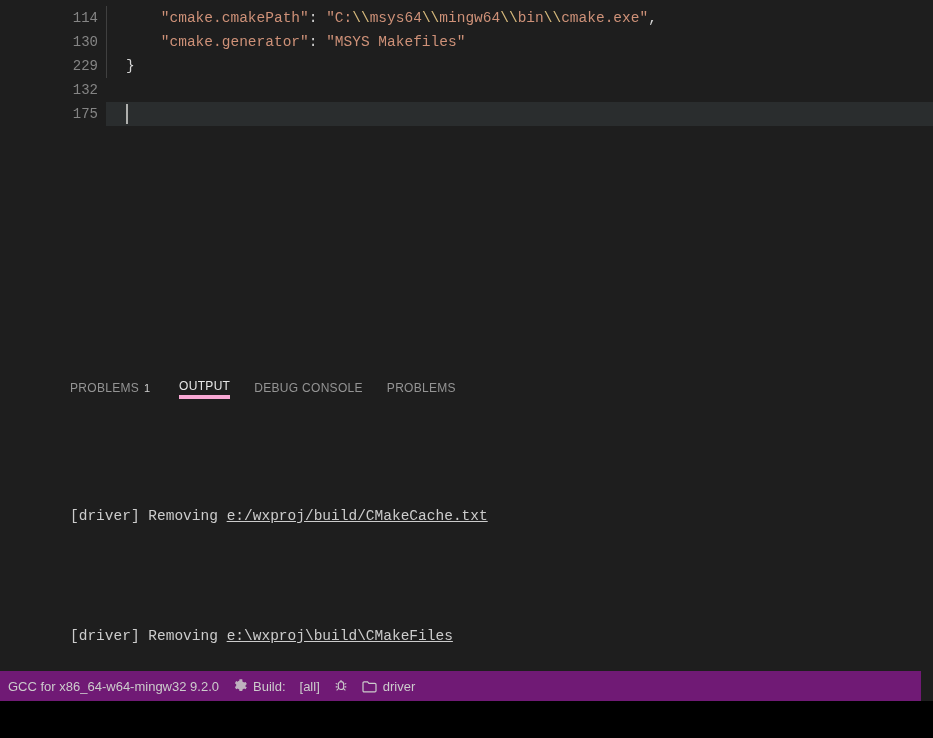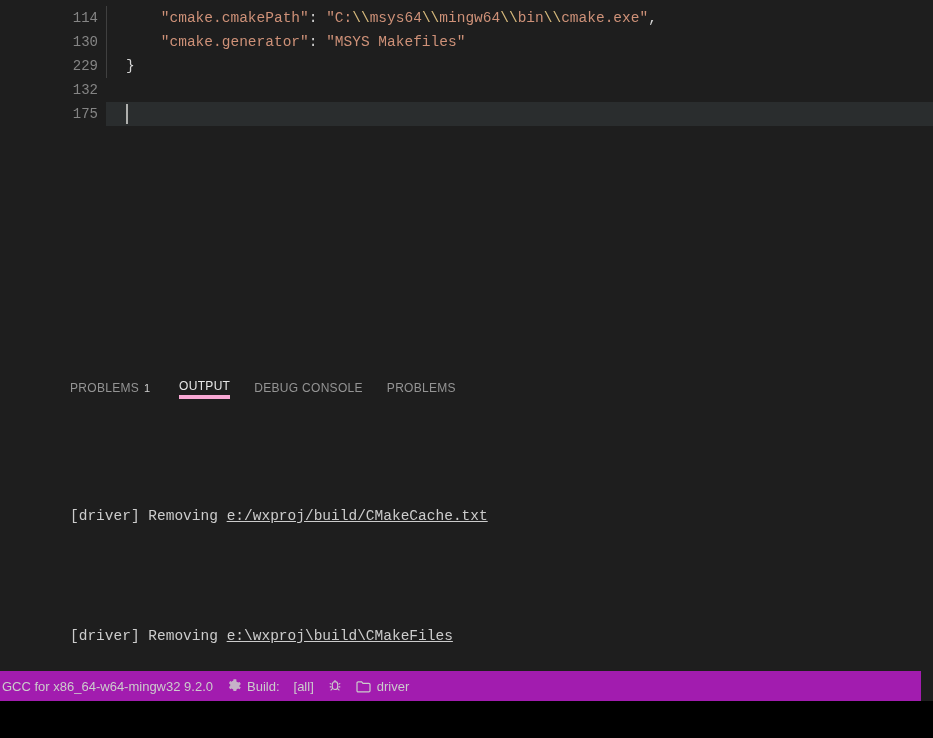--- a/index.html
+++ b/index.html
@@ -127,25 +127,25 @@
     margin-top: 48px;
   }
   .out-u { text-decoration: underline; }
 
   
   .status {
     position: absolute;
     left: 0; right: 12px;
     top: 671px;
     height: 30px;
-    background: #a21caf;
+    background: #701a75;
     display: flex;
     align-items: center;
     gap: 14px;
-    padding-left: 2px;
+    padding-left: 8px;
     font-size: 13px;
     color: #cccccc;
   }
   .status .item {
     display: inline-flex;
     align-items: center;
     gap: 6px;
   }
   .status svg { display: block; }
 

